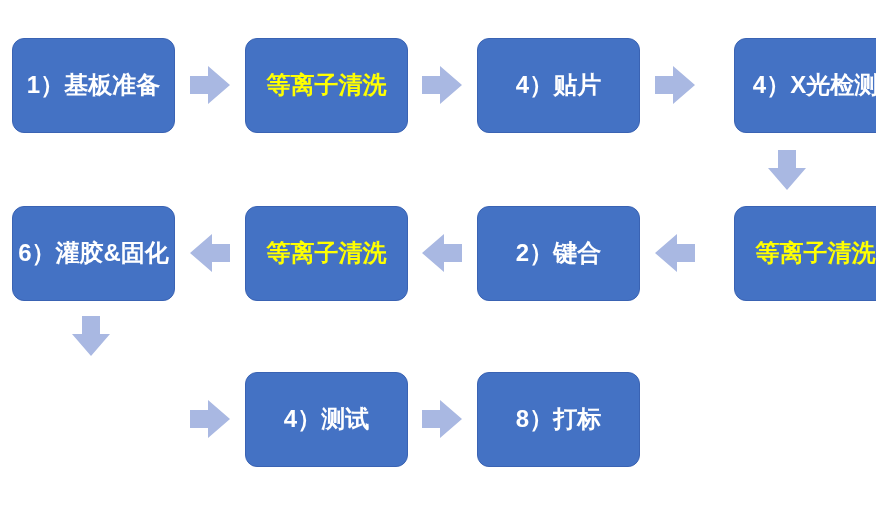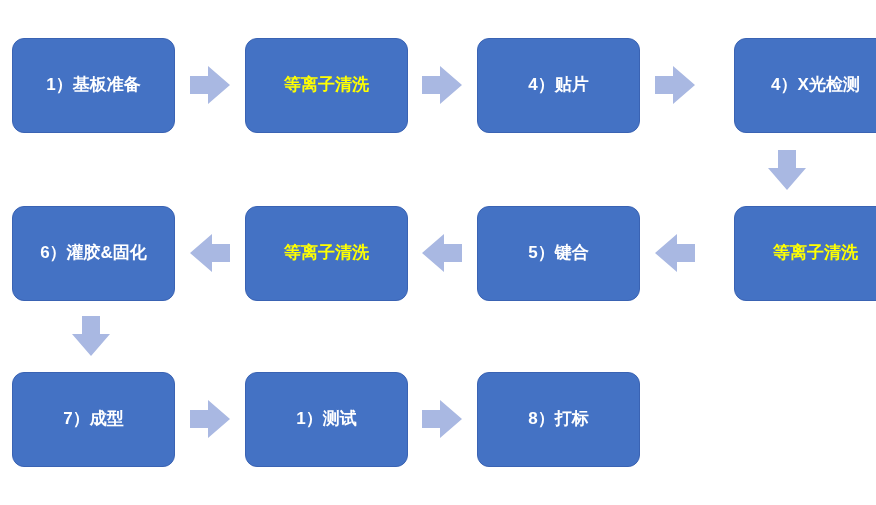--- a/index.html
+++ b/index.html
@@ -30,21 +30,21 @@
     border:1px solid var(--box-border);
     border-radius:12px;
     box-sizing:border-box;
     display:flex;
     align-items:center;
     justify-content:center;
     text-align:center;
   }
   .node-label{
     color:var(--text-white);
-    font-size:17px;
+    font-size:24px;
     font-weight:700;
     line-height:1.2;
     white-space:nowrap;
   }
   .col0{left:12px;}
   .col1{left:245px;}
   .col2{left:477px;}
   .col3{left:734px;}
   .row0{top:38px;}
   .row1{top:206px;}
@@ -71,34 +71,31 @@
     <span class="node-label">4）贴片</span>
   </div>
   <div class="node row0 col3">
     <span class="node-label">4）X光检测</span>
   </div>
 
   <div class="node row1 col3">
     <span class="node-label" style="color: rgb(255, 255, 0);">等离子清洗</span>
   </div>
   <div class="node row1 col2">
-    <span class="node-label">5）键合</span>
+    <span class="node-label">2）键合</span>
   </div>
   <div class="node row1 col1">
     <span class="node-label" style="color: rgb(255, 255, 0);">等离子清洗</span>
   </div>
   <div class="node row1 col0">
     <span class="node-label">6）灌胶&amp;固化</span>
   </div>
 
-  <div class="node row2 col0">
-    <span class="node-label">7）成型</span>
-  </div>
   <div class="node row2 col1">
-    <span class="node-label">1）测试</span>
+    <span class="node-label">4）测试</span>
   </div>
   <div class="node row2 col2">
     <span class="node-label">8）打标</span>
   </div>
 
   <span class="arrow" style="left:190px;top:66px;">
     <svg width="40" height="38" viewBox="0 0 40 38">
         <polygon points="0,10 18,10 18,0 40,19 18,38 18,28 0,28"></polygon>
       </svg>
   </span>

